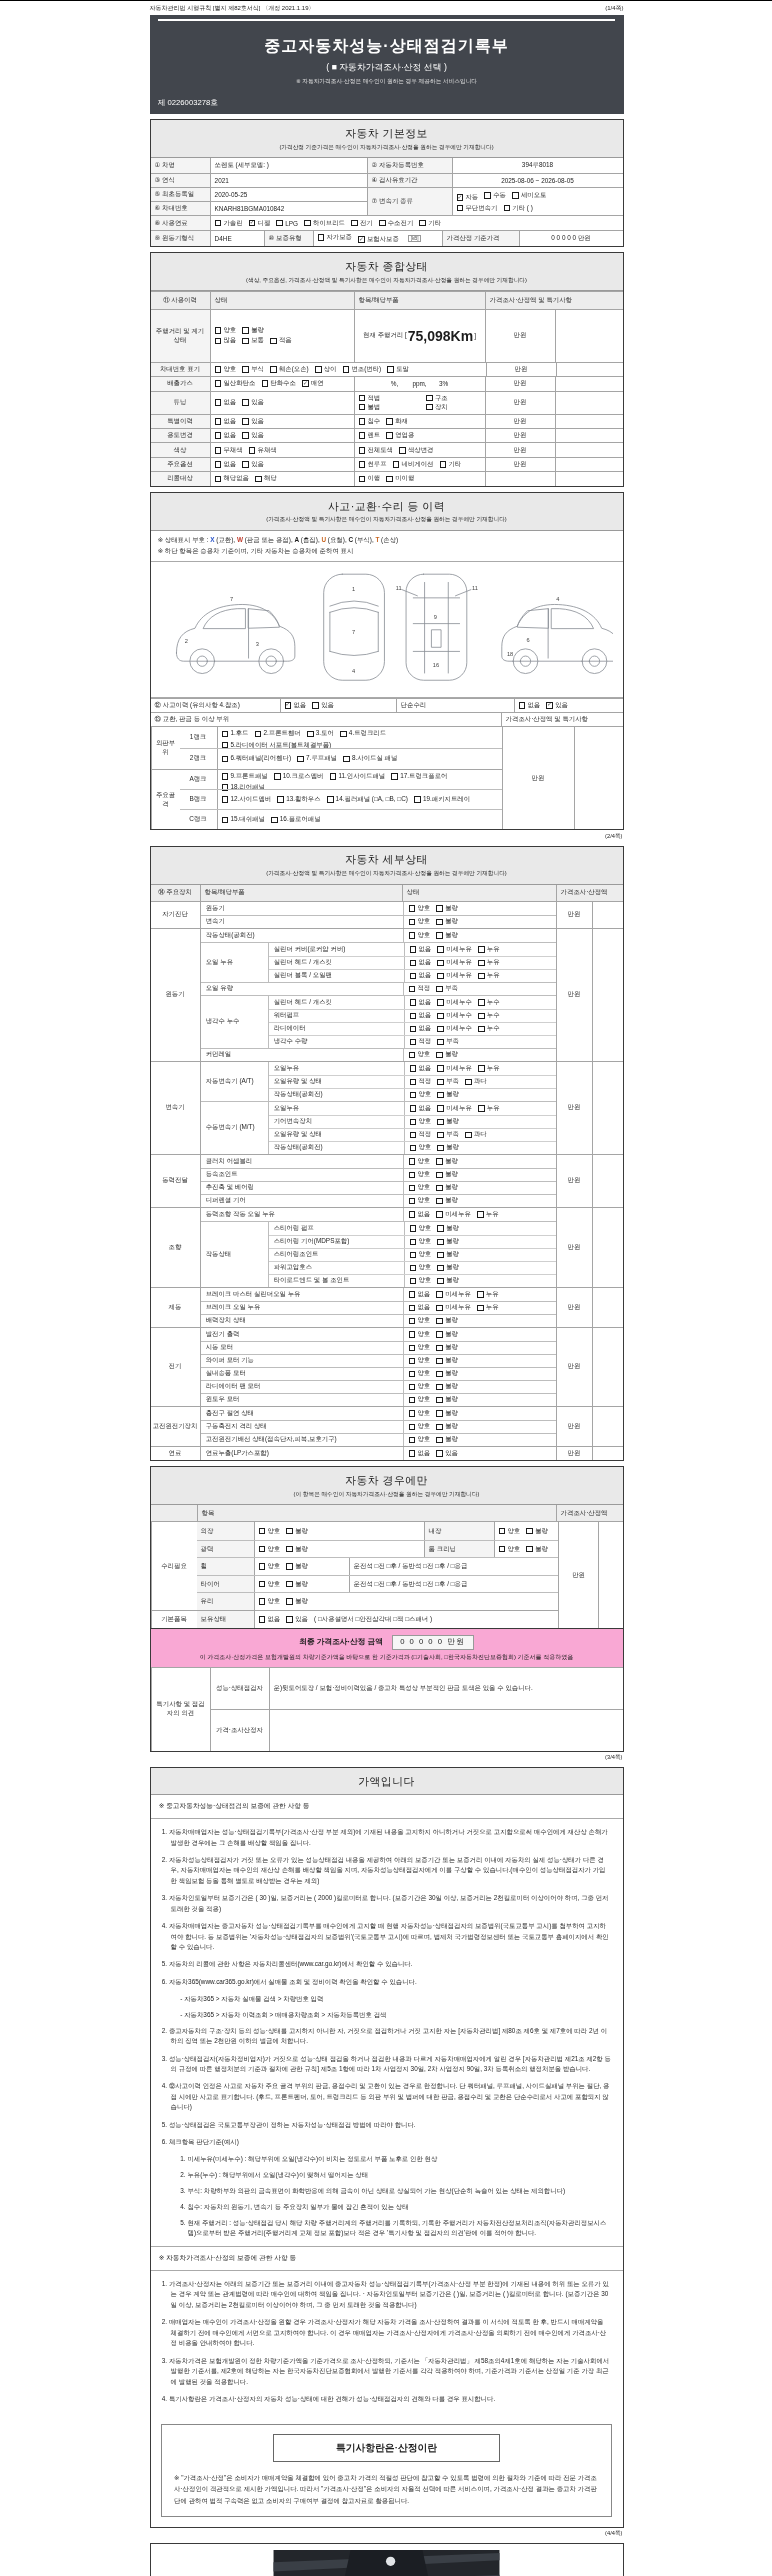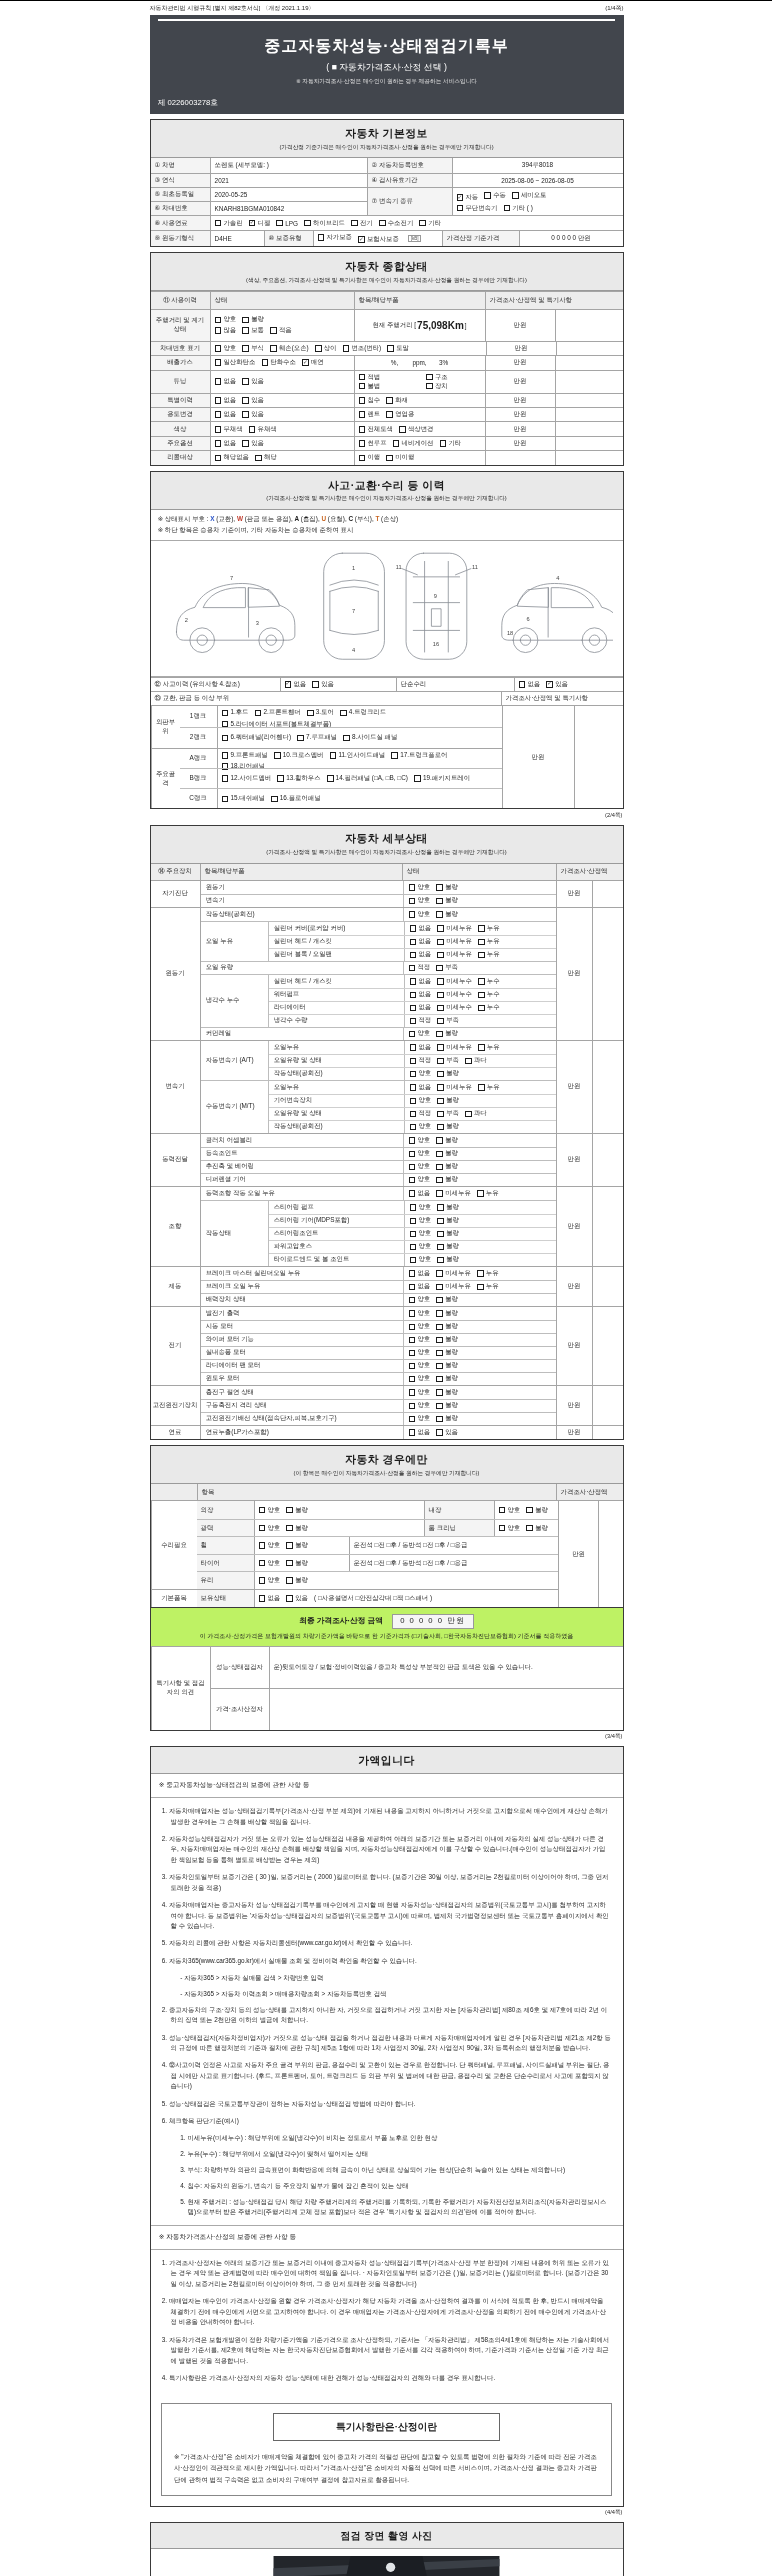--- a/index.html
+++ b/index.html
@@ -15,21 +15,21 @@
 .banner{background:#42464d;color:#fff;padding:3.1px 8.2px 6.2px;margin-top:2.1px}
 .banner-rule{height:2.1px;background:#fff;margin:1px 0 14.4px}
 .b-title{text-align:center;font-size:16px;font-weight:bold;letter-spacing:1px}
 .b-sub{text-align:center;font-size:8.8px;margin-top:5.2px}
 .b-note{text-align:center;font-size:5.7px;margin-top:3.6px;color:#e6e6e6}
 .b-docno{font-size:7.7px;margin-top:12.4px}
 
 
 .block{border:1px solid #3a3a3a;border-top-width:1.5px;margin-top:5.2px;background:#fff}
 .shead{background:#e9e9e9;text-align:center;padding:6.7px 0 5.7px;border-bottom:0.5px solid #9a9a9a}
-.st{font-size:10.8px;font-weight:bold;letter-spacing:0.5px}
+.st{font-size:10.8px;font-weight:normal;letter-spacing:0.5px}
 .ss{font-size:5.7px;margin-top:2.6px}
 
 
 .frow{display:flex;border-top:0.5px solid #a5a5a5;min-height:14.4px;align-items:stretch}
 .shead + .frow{border-top:none}
 .fc{border-left:0.5px solid #a5a5a5;padding:2.1px 4.1px;display:flex;align-items:center}
 .frow > .fc:first-child,.subrow > .fc:first-child,.rr > .fc:first-child{border-left:none}
 .lab{background:#f4f4f4}
 .cen{justify-content:center;text-align:center}
 .col{flex-direction:column;align-items:flex-start;justify-content:center;gap:1.5px}
@@ -41,21 +41,21 @@
 .w56{width:29px}.w72{width:37px}.w90{width:46px}.w95{width:49px}.w105{width:54px}.w110{width:57px}
 .w115{width:59px}.w135{width:70px}.w140{width:72px}.w150{width:77px}.w165{width:85px}.w185{width:95px}.w225{width:116px}.w230{width:118px}.w250{width:129px}.w255{width:131px}
 .w280{width:144px}.w305{width:157px}.w330{width:170px}.w535{width:276px}.w680{width:350px}
 .colhalf{width:216px;display:flex;flex-direction:column}
 .subrow{display:flex;flex:1}
 
 
 .cb{display:inline-flex;align-items:center;justify-content:center;width:6.7px;height:6.7px;border:0.8px solid #1c1c1c;
     margin-right:2.1px;font-size:5.7px;font-weight:bold;line-height:1;background:#fff;flex:none}
 .opt{display:inline-flex;align-items:center;margin-right:6.2px;white-space:nowrap}
-.big{font-size:10px;font-weight:bold;margin:8px 1px}
+.big{font-size:14px;font-weight:bold;margin:16px 1px}
 .kb{font-size:4.6px;border:0.5px solid #999;padding:0 1.5px;margin-left:3.1px;color:#555}
 
 
 .legend{padding:5.2px 7.2px 1px}
 .legend2{padding:1px 7.2px 5.2px;border-bottom:0.5px solid #aaa}
 .lx{color:#2b55c8;font-weight:bold}.lw{color:#c03a2b;font-weight:bold}
 .lk{font-weight:bold}.lo{color:#c8641e;font-weight:bold}
 .diag{padding:6.2px 0 7.2px;border-bottom:0.5px solid #aaa;display:flex;justify-content:center}
 .carline{fill:none;stroke:#8a8f96;stroke-width:1.6;stroke-linejoin:round;stroke-linecap:round}
 .numlab{font-size:11px;fill:#444;font-family:"Liberation Sans",sans-serif}
@@ -82,21 +82,21 @@
 .dsubwrap{display:flex;flex:1}
 .di2{width:67px;padding:1.5px 5.2px;display:flex;align-items:center}
 .dsubs{flex:1;display:flex;flex-direction:column;border-left:0.5px solid #bdbdbd}
 .dsr{display:flex;flex:1;min-height:13px}
 .dsr + .dsr{border-top:0.5px solid #cfcfcf}
 .dsn{width:135px;padding:1.5px 5.2px;display:flex;align-items:center}
 .dprice{width:36px;border-left:0.5px solid #a5a5a5;display:flex;align-items:center;justify-content:center}
 .dblank{width:31px;border-left:0.5px solid #a5a5a5}
 
 
-.finalband{background:#bef264;border-top:1px solid #3a3a3a;padding:5.2px 4.1px 4.6px;text-align:center}
+.finalband{background:#f9a8d4;border-top:1px solid #3a3a3a;padding:5.2px 4.1px 4.6px;text-align:center}
 .fl{font-size:7.7px;font-weight:bold;margin-right:7.2px}
 .fv{display:inline-block;border:0.5px solid #999;background:#f6f6f6;padding:1.5px 7.2px;font-size:7.7px;letter-spacing:1.5px}
 .fnote{font-size:6px;margin-top:3.6px}
 .sprow{display:flex;flex:1}
 .sprow + .sprow{border-top:0.5px solid #a5a5a5}
 
 
 .nsub{padding:6.7px 8.2px;border-bottom:0.5px solid #aaa;font-size:6.7px}
 .nlist{padding:8.2px 11.3px 2.1px}
 .ni{margin-bottom:6.7px;line-height:1.65;padding-left:8.8px;text-indent:-8.8px}
@@ -1596,23 +1596,20 @@
       <div class="ni">4. 특기사항란은 가격조사·산정자의 자동차 성능·상태에 대한 견해가 성능·상태점검자의 견해와 다를 경우 표시합니다.</div>
     </div>
     <div class="nbox">
       <div class="nbox-title">특기사항란은·산정이란</div>
       <div class="nbox-text">※ "가격조사·산정"은 소비자가 매매계약을 체결함에 있어 중고차 가격의 적절성 판단에 참고할 수 있도록 법령에 의한 절차와 기준에 따라 전문 가격조사·산정인이 객관적으로 제시한 가액입니다. 따라서 "가격조사·산정"은 소비자의 자율적 선택에 따른 서비스이며, 가격조사·산정 결과는 중고차 가격판단에 관하여 법적 구속력은 없고 소비자의 구매여부 결정에 참고자료로 활용됩니다.</div>
     </div>
   </section>
   <div class="pgmark">(4/4쪽)</div>
 
   <section class="block">
-    <header class="shead">
-      <div class="st" style="font-size:9.8px">점검 장면 촬영 사진</div>
-    </header>
     <div class="photowrap">
       <div class="photo">
         <svg width="227" height="95" viewBox="0 0 440 185">
           <rect width="440" height="185" fill="#23262b"></rect>
           <polygon points="0,24 440,6 440,20 0,42" fill="#3a3f46"></polygon>
           <polygon points="0,70 440,48 440,60 0,86" fill="#343942"></polygon>
           <polygon points="0,120 440,96 440,110 0,138" fill="#2d323a"></polygon>
           <polygon points="150,0 290,0 330,185 110,185" fill="#1b1e23"></polygon>
           <ellipse cx="295" cy="128" rx="42" ry="14" fill="#6b7078"></ellipse>
           <rect x="230" y="120" width="45" height="8" rx="4" fill="#575c64"></rect>

